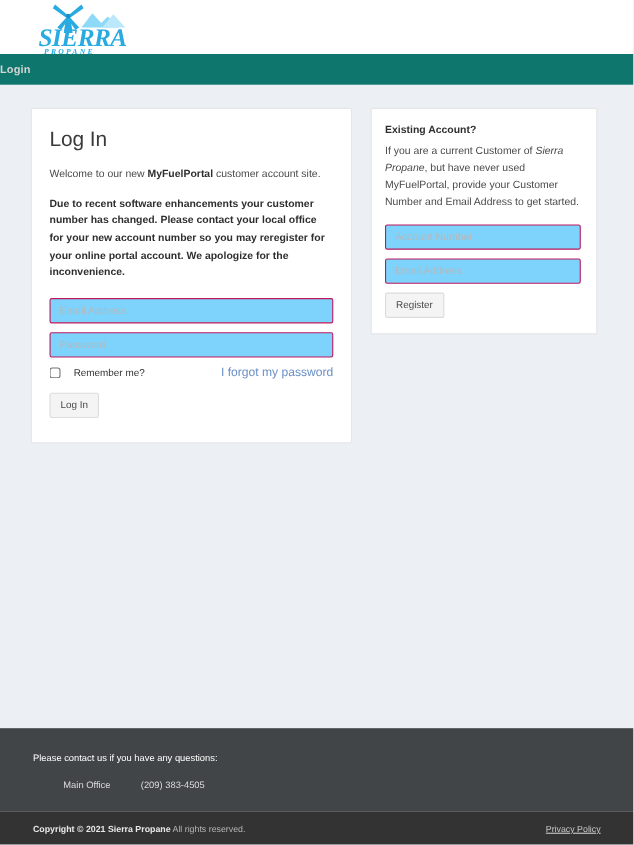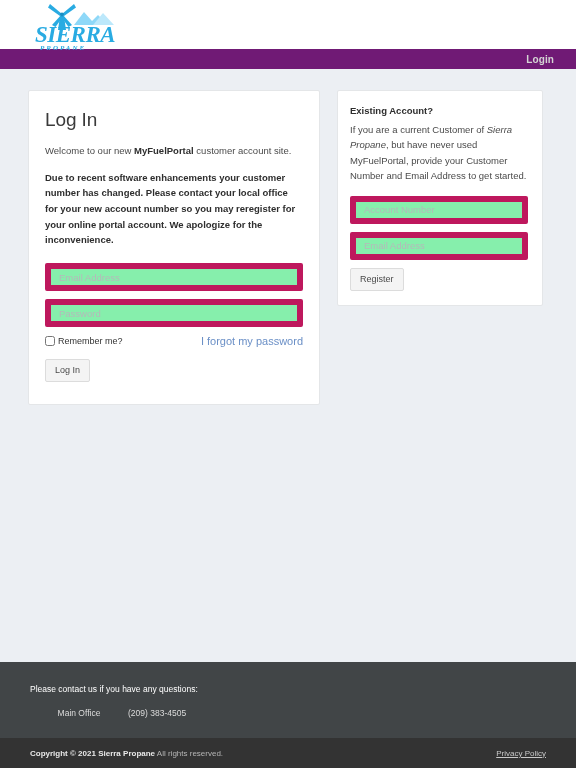--- a/index.html
+++ b/index.html
@@ -28,26 +28,26 @@
   }
   .logo-wrap {
     position: absolute;
     left: 28px; top: 1px;
     width: 96px; height: 50px;
   }
   .logo-svg { display: block; width: 96px; height: 50px; }
 
   
   .navbar {
-    background: #701a75;
-    height: 20px;
+    background: #0f766e;
+    height: 28px;
     flex: 0 0 auto;
     display: flex;
     align-items: center;
-    justify-content: flex-end;
+    justify-content: flex-start;
     padding-right: 22px;
   }
   .nav-link {
     color: #d4d4d4;
     font-size: 10px;
     font-weight: bold;
     text-decoration: none;
     letter-spacing: .1px;
     cursor: pointer;
   }
@@ -92,40 +92,40 @@
     font-size: 9.5px;
     font-weight: bold;
     color: #2e2e2e;
     line-height: 1.65;
   }
 
   .field {
     display: block;
     width: 100%;
     height: 23px;
-    border: 6px solid #be185d;
+    border: 1px solid #be185d;
     border-radius: 2px;
-    background: #86efac;
+    background: #7dd3fc;
     padding: 8px 8px;
     font-size: 9.5px;
     color: #444;
     font-family: "Liberation Sans", sans-serif;
     margin-bottom: 8px;
     outline: none;
   }
   .field::placeholder { color: #b6b8ba; }
 
   .remember-row {
     display: flex;
     align-items: center;
     justify-content: space-between;
     margin-top: 3px;
     margin-bottom: 12px;
   }
-  .remember-left { display: flex; align-items: flex-start; gap: 3px; }
+  .remember-left { display: flex; align-items: flex-start; gap: 12px; }
   .remember-left input[type=checkbox] {
     width: 10px; height: 10px; margin: 0;
     accent-color: #6d6d6d;
     cursor: pointer;
   }
   .remember-label {
     font-size: 9px;
     color: #333;
     cursor: pointer;
   }

